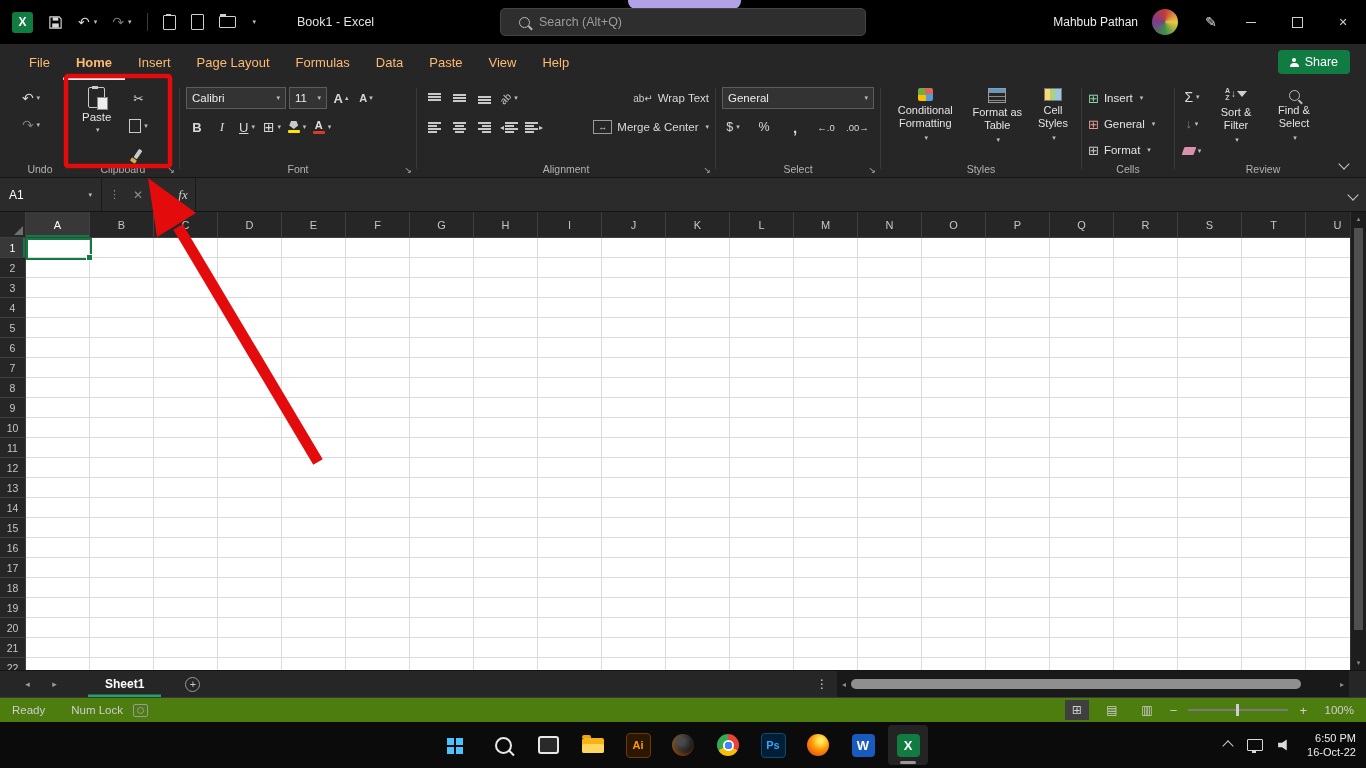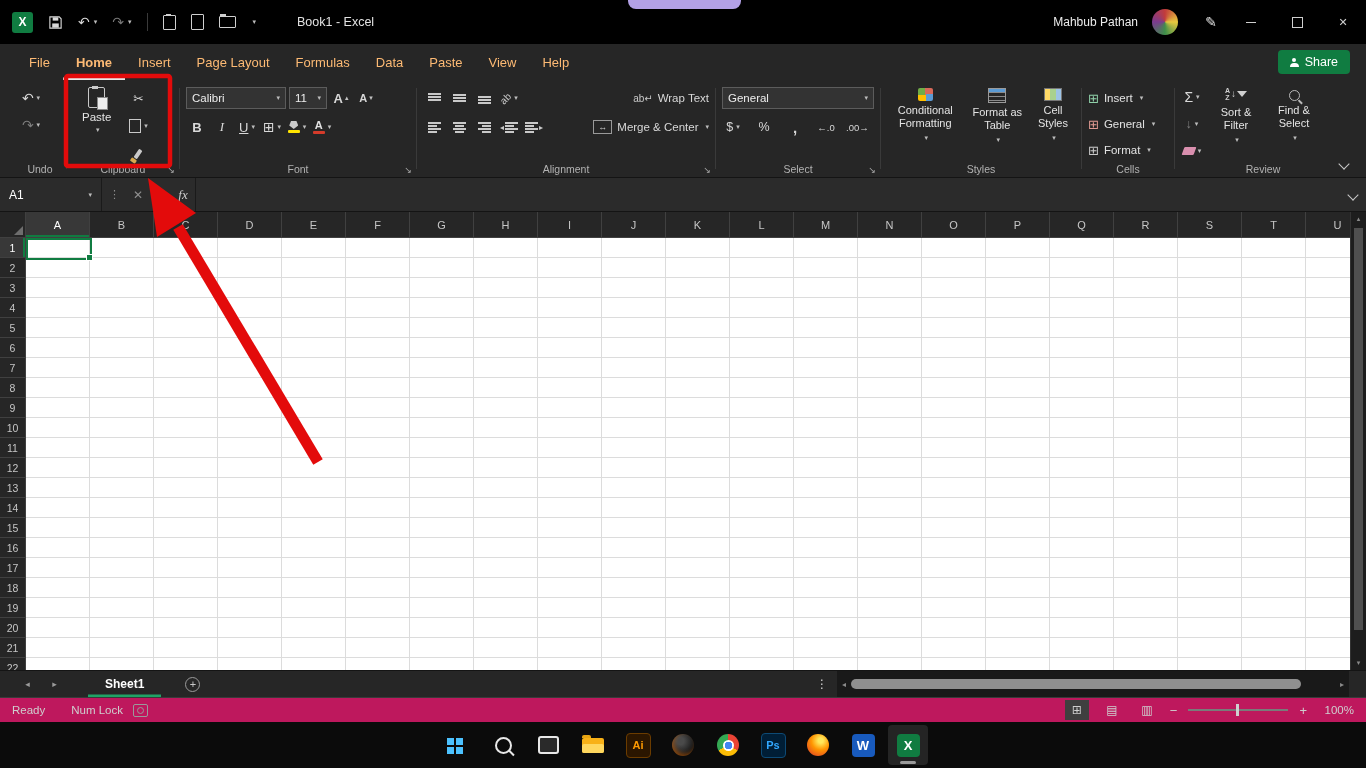--- a/index.html
+++ b/index.html
@@ -172,21 +172,21 @@
             font-size:12px;box-shadow:inset 0 -2.5px 0 #21a366;}
   .addsheet{margin-left:24px;width:15px;height:15px;border-radius:50%;border:1px solid #9a9a9a;color:#c9c9c9;
             display:flex;align-items:center;justify-content:center;font-size:11px;line-height:11px;}
   .tabmenu{margin-left:auto;width:30px;text-align:center;color:#d2d2d2;font-size:12px;}
   .hscroll{width:512px;height:100%;background:#191919;position:relative;display:flex;align-items:center;margin-right:17px;}
   .harrow{width:14px;text-align:center;font-size:8px;color:#8a8a8a;}
   .harrow.right{position:absolute;right:0;}
   .hthumb{position:absolute;left:14px;top:8px;width:450px;height:10px;border-radius:5px;background:#8f8f8f;}
 
   
-  .statusbar{position:absolute;left:0;top:697px;right:0;height:25px;background:#be185d;border-top:1px solid #3a3a3a;
+  .statusbar{position:absolute;left:0;top:697px;right:0;height:25px;background:#4d7c0f;border-top:1px solid #3a3a3a;
              display:flex;align-items:center;padding:4px 12px;box-sizing:border-box;font-size:11.5px;color:#cfcfcf;}
   .stitem{margin-right:26px;}
   .ic-macro{width:13px;height:11px;border:1px solid #9a9a9a;border-radius:2px;position:relative;display:inline-block;}
   .ic-macro::after{content:"";position:absolute;left:3px;top:2px;width:5px;height:5px;border:1px solid #9a9a9a;border-radius:50%;}
   .sright{margin-left:auto;display:flex;align-items:center;gap:11px;}
   .viewbtn{width:24px;height:20px;display:flex;align-items:center;justify-content:center;font-size:12px;color:#cfcfcf;}
   .viewbtn.active{background:#3f3f3f;}
   .ztrack{width:100px;height:2px;background:#7a7a7a;position:relative;}
   .zthumb{position:absolute;left:48px;top:-5px;width:3px;height:12px;background:#cfcfcf;}
   .zoomsym{font-size:13px;color:#cfcfcf;}
@@ -262,20 +262,24 @@
           <span class="i-folder-line"></span>
         </button>
       <button class="tbtn">
           <span class="dd"></span>
         </button>
       <span class="wtitle">Book1 - Excel</span>
     </div>
 
     <div class="toast"></div>
 
+    <div class="searchbox">
+      <span class="i-mag"></span>
+      <span class="searchtext">Search (Alt+Q)</span>
+    </div>
 
     <div class="tb-right">
       <span class="uname">Mahbub Pathan</span>
       <span class="avatar"></span>
       <button class="penbtn"><span>✎</span></button>
       <button class="winbtn">
           <span class="i-minline"></span>
         </button>
       <button class="winbtn">
           <span class="i-maxbox"></span>
@@ -695,20 +699,29 @@
       <button class="tkbtn">
           <span class="ic-ff"></span>
         </button>
       <button class="tkbtn">
           <span class="sqicon ic-word">W</span>
         </button>
       <button class="tkbtn active">
           <span class="sqicon ic-excel">X</span>
         </button>
     </div>
+    <div class="tk-tray">
+      <button><span class="chev up"></span></button>
+      <span class="ic-net"></span>
+      <span class="ic-vol"></span>
+      <button class="clock">
+        <div>6:50 PM</div>
+        <div>16-Oct-22</div>
+      </button>
+    </div>
   </footer>
 
   <svg class="annot" width="1366" height="768" viewBox="0 0 1366 768">
     <rect x="66" y="76" width="104" height="90" rx="2" fill="none" stroke="#e30b0b" stroke-width="4.5"></rect>
     <line x1="318" y1="462" x2="178" y2="227" stroke="#e30b0b" stroke-width="11"></line>
     <polygon points="148,178 196,213 157,237" fill="#e30b0b"></polygon>
   </svg>
 
 </div>
 

